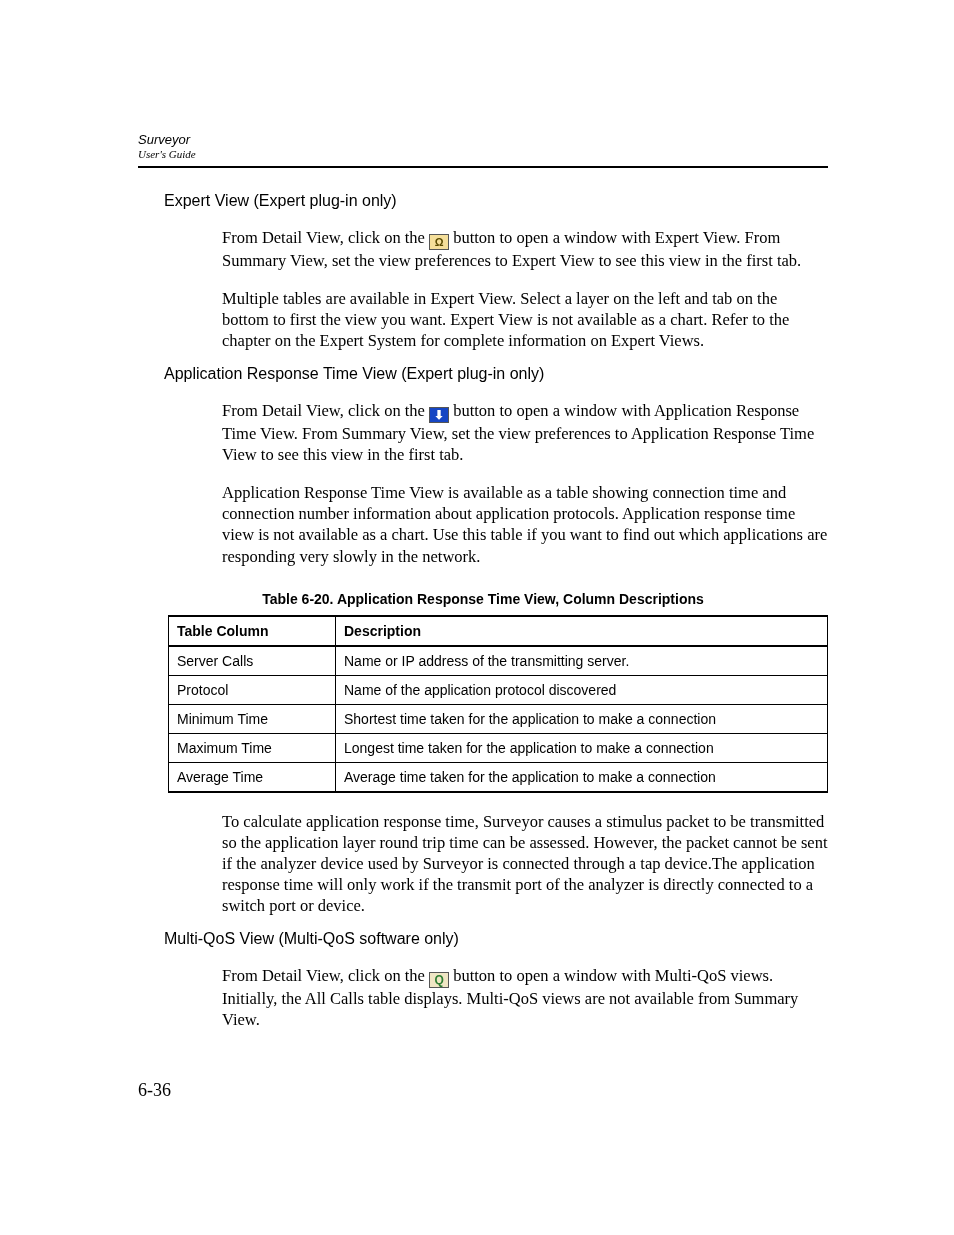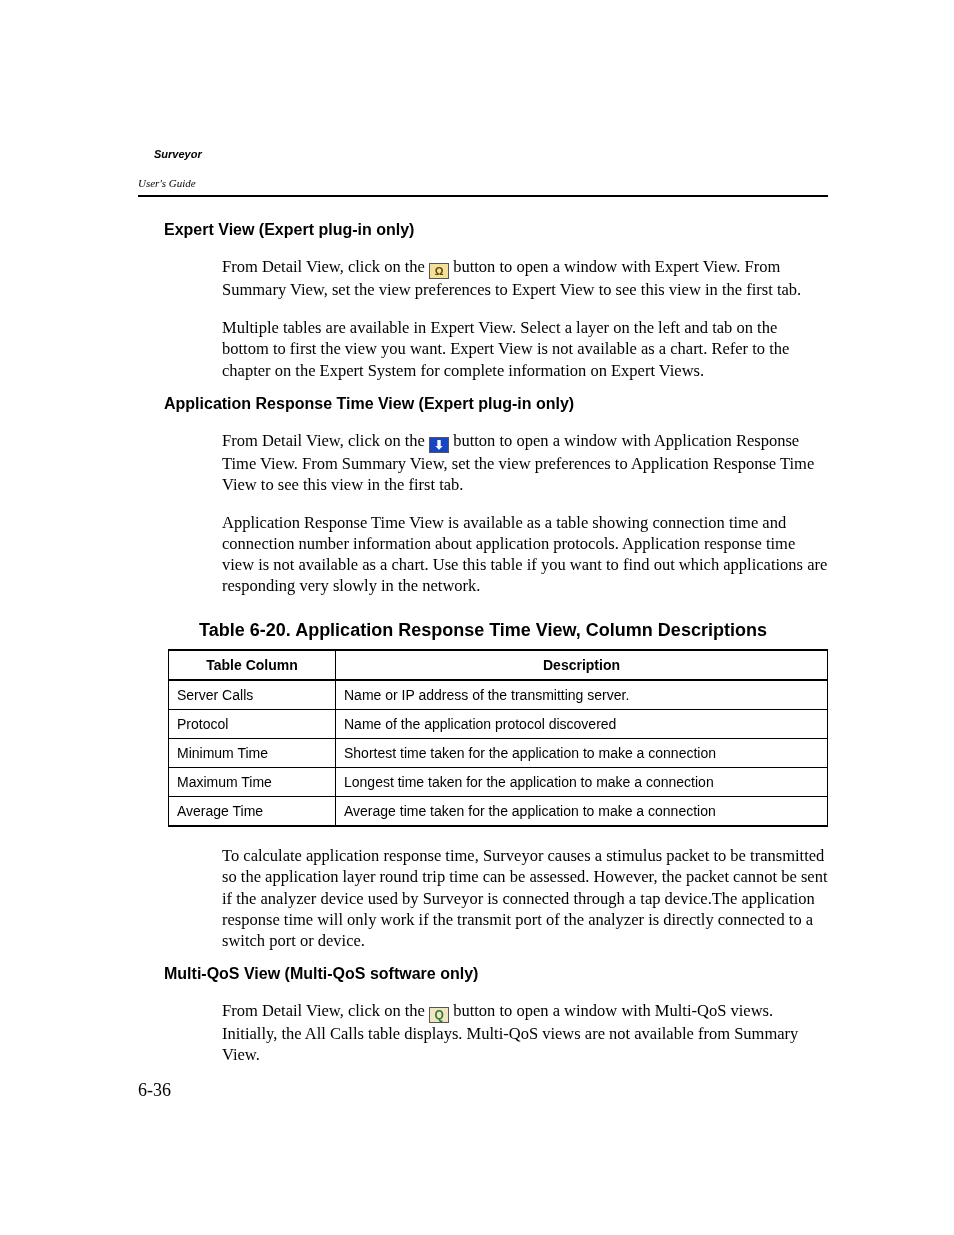--- a/index.html
+++ b/index.html
@@ -12,40 +12,40 @@
     color: #000;
   }
   .page {
     position: absolute;
     left: 138px;
     top: 132px;
     width: 690px;
   }
   .doc-title {
     font-family: Arial, Helvetica, sans-serif;
-    font-weight: bold;
+    font-weight: normal;
     font-style: italic;
-    font-size: 11px;
-    margin: 16px;
+    font-size: 13px;
+    margin: 0;
     line-height: 1.2;
   }
   .doc-sub {
     font-family: "Times New Roman", Times, serif;
     font-style: italic;
     font-size: 11px;
     margin: 0 0 6px 0;
   }
   .rule {
     border: 0;
     border-top: 2px solid #000;
     margin: 4px 0 24px 0;
   }
   .section-head {
     font-family: Arial, Helvetica, sans-serif;
-    font-weight: bold;
+    font-weight: normal;
     font-size: 16px;
     margin: 14px 0 4px 26px;
   }
   .para {
     font-size: 16.5px;
     line-height: 1.28;
     margin: 17px 0 14px 84px;
     width: 606px;
     text-align: left;
   }
@@ -76,33 +76,33 @@
   .icon-qos {
     background: #f0e6c4;
     color: #2e7d32;
     font-size: 12px;
     font-weight: bold;
     line-height: 14px;
   }
   .caption {
     font-family: Arial, Helvetica, sans-serif;
     font-weight: bold;
-    font-size: 18px;
+    font-size: 14px;
     text-align: center;
     margin: 24px 0 8px 0;
   }
   table.data {
     border-collapse: collapse;
     width: 660px;
     margin-left: 30px;
     font-family: Arial, Helvetica, sans-serif;
     font-size: 14px;
   }
   table.data th {
-    text-align: center;
+    text-align: left;
     font-weight: bold;
     border-top: 2px solid #000;
     border-bottom: 2px solid #000;
     border-left: 1px solid #000;
     border-right: 1px solid #000;
     padding: 6px 8px;
   }
   table.data td {
     border: 1px solid #000;
     padding: 6px 8px;

